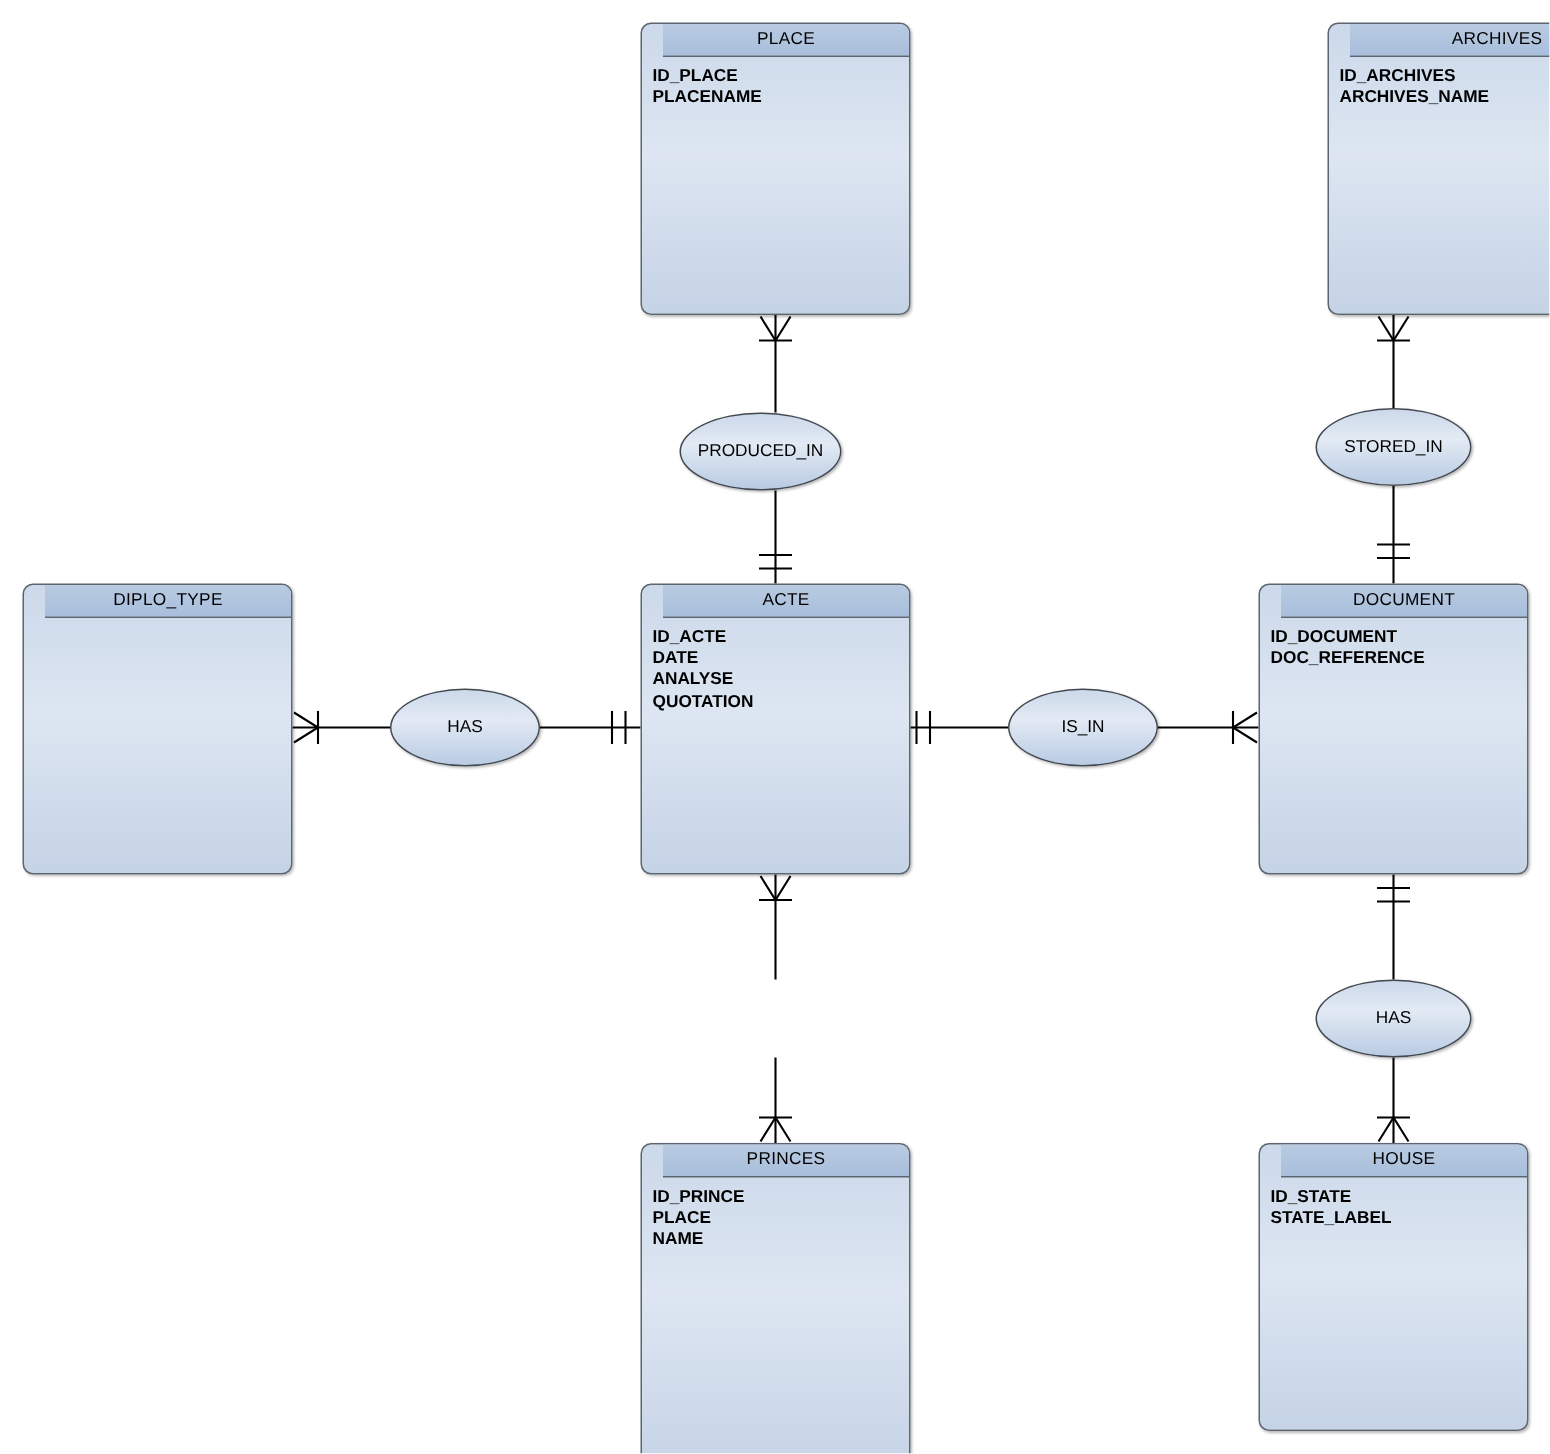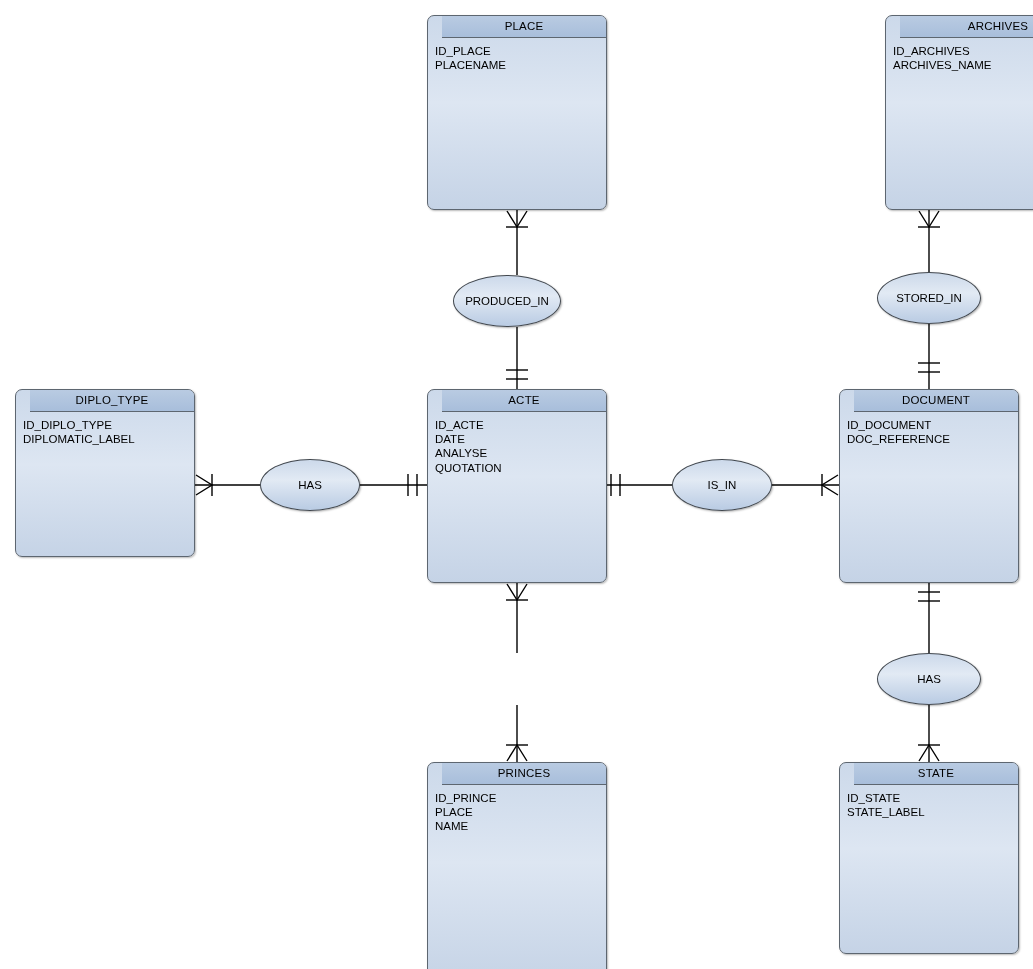--- a/index.html
+++ b/index.html
@@ -46,20 +46,21 @@
     background: linear-gradient(180deg, #b9cbe2 0%, #a8bedb 100%);
     border-bottom: 1px solid #5d6670;
     letter-spacing: 0.2px;
     margin-left: 14px;
   }
   .entity-attrs {
     padding: 6px 0 0 7px;
     font-size: 11.5px;
     color: #000000;
     line-height: 14.2px;
+    font-weight: bold;
   }
   .entity-attrs div {
     white-space: nowrap;
   }
 
   
   .rel {
     position: absolute;
     box-sizing: border-box;
     border: 1px solid #42484f;
@@ -171,26 +172,22 @@
   </div>
 
   <div class="entity" style="left: 885px; top: 15px; width: 212px; height: 195px;">
     <div class="entity-title">ARCHIVES</div>
     <div class="entity-attrs">
         <div>ID_ARCHIVES</div>
         <div>ARCHIVES_NAME</div>
       </div>
   </div>
 
-  <div class="entity" style="left: 15px; top: 389px; width: 180px; height: 168px;">
+  <div class="entity" style="left: 15px; top: 389px; width: 180px; height: 194px;">
     <div class="entity-title">DIPLO_TYPE</div>
-    <div class="entity-attrs">
-        <div>ID_DIPLO_TYPE</div>
-        <div>DIPLOMATIC_LABEL</div>
-      </div>
   </div>
 
   <div class="entity" style="left: 427px; top: 389px; width: 180px; height: 194px;">
     <div class="entity-title">ACTE</div>
     <div class="entity-attrs">
         <div>ID_ACTE</div>
         <div>DATE</div>
         <div>ANALYSE</div>
         <div>QUOTATION</div>
       </div>
@@ -207,21 +204,21 @@
   <div class="entity" style="left: 427px; top: 762px; width: 180px; height: 223px;">
     <div class="entity-title">PRINCES</div>
     <div class="entity-attrs">
         <div>ID_PRINCE</div>
         <div>PLACE</div>
         <div>NAME</div>
       </div>
   </div>
 
   <div class="entity" style="left: 839px; top: 762px; width: 180px; height: 192px;">
-    <div class="entity-title">STATE</div>
+    <div class="entity-title">HOUSE</div>
     <div class="entity-attrs">
         <div>ID_STATE</div>
         <div>STATE_LABEL</div>
       </div>
   </div>
 
   <div class="rel" style="left: 453px; top: 275px; width: 108px; height: 52px;">PRODUCED_IN</div>
   <div class="rel" style="left: 877px; top: 272px; width: 104px; height: 52px;">STORED_IN</div>
   <div class="rel" style="left: 260px; top: 459px; width: 100px; height: 52px;">HAS</div>
   <div class="rel" style="left: 672px; top: 459px; width: 100px; height: 52px;">IS_IN</div>

